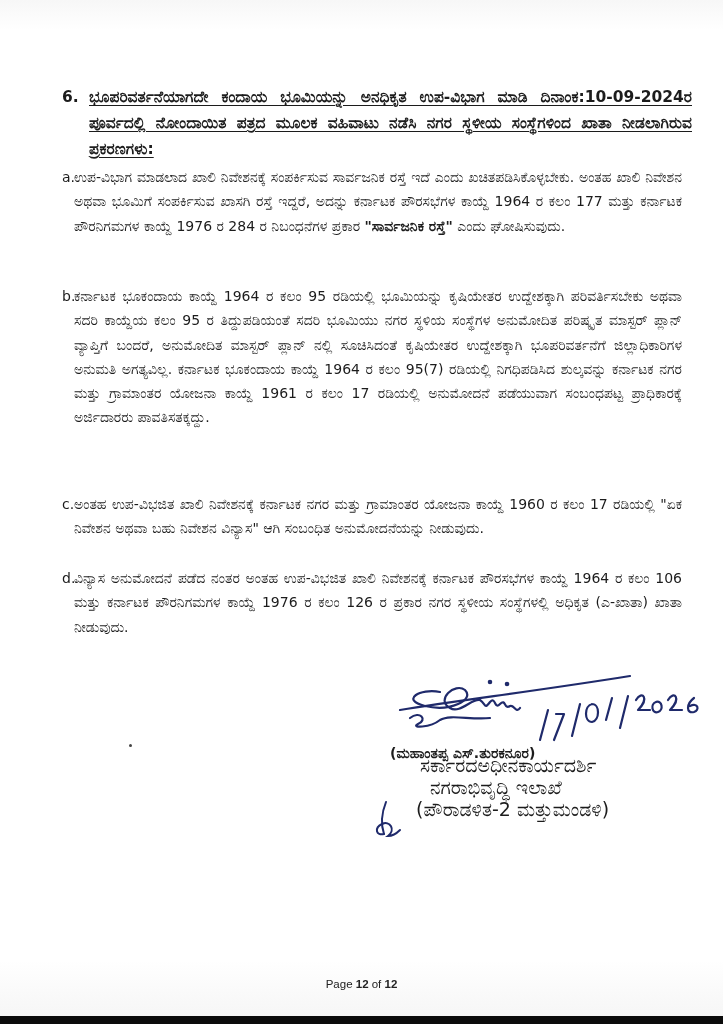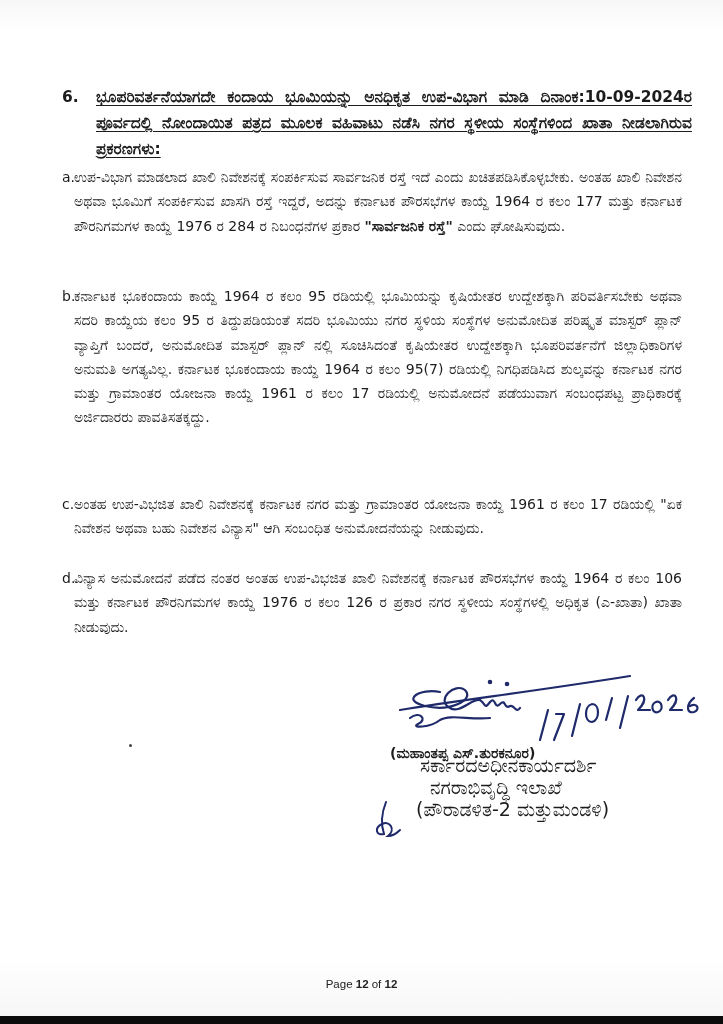--- a/index.html
+++ b/index.html
@@ -16,21 +16,21 @@
   }
   .bottom-band {
     position: absolute; left: 0; top: 1016px; width: 723px; height: 8px; background: #0b0b0b;
   }
   .heading {
     position: absolute; left: 62px; top: 84px; width: 630px;
     font-weight: bold; font-size: 15.5px; line-height: 26px;
   }
   .heading .num { position: absolute; left: 0; top: 0; }
   .heading .text {
-    margin-left: 34px; text-decoration: underline; text-decoration-thickness: 1px;
+    margin-left: 27px; text-decoration: underline; text-decoration-thickness: 1px;
     text-underline-offset: 3px; text-align: justify; display: block;
   }
   .item { position: absolute; left: 62px; width: 620px; font-size: 14px; line-height: 24.3px; }
   .item .label { position: absolute; left: 0; top: 0; }
   .item .body { margin-left: 12px; text-align: justify; display: block; }
   .item .body b { font-weight: bold; }
   .item-a { top: 165px; }
   .item-b { top: 284px; }
   .item-c { top: 492px; }
   .item-d { top: 566px; }
@@ -66,21 +66,21 @@
     <span class="body"><span>ಉಪ-ವಿಭಾಗ ಮಾಡಲಾದ ಖಾಲಿ ನಿವೇಶನಕ್ಕೆ ಸಂಪರ್ಕಿಸುವ ಸಾರ್ವಜನಿಕ ರಸ್ತೆ ಇದೆ ಎಂದು ಖಚಿತಪಡಿಸಿಕೊಳ್ಳಬೇಕು. ಅಂತಹ ಖಾಲಿ ನಿವೇಶನ ಅಥವಾ ಭೂಮಿಗೆ ಸಂಪರ್ಕಿಸುವ ಖಾಸಗಿ ರಸ್ತೆ ಇದ್ದರೆ, ಅದನ್ನು ಕರ್ನಾಟಕ ಪೌರಸಭೆಗಳ ಕಾಯ್ದೆ 1964 ರ ಕಲಂ 177 ಮತ್ತು ಕರ್ನಾಟಕ ಪೌರನಿಗಮಗಳ ಕಾಯ್ದೆ 1976 ರ 284 ರ ನಿಬಂಧನೆಗಳ ಪ್ರಕಾರ </span><b>"ಸಾರ್ವಜನಿಕ ರಸ್ತೆ"</b><span> ಎಂದು ಘೋಷಿಸುವುದು.</span></span>
   </div>
 
   <div class="item item-b">
     <span class="label">b.</span>
     <span class="body">ಕರ್ನಾಟಕ ಭೂಕಂದಾಯ ಕಾಯ್ದೆ 1964 ರ ಕಲಂ 95 ರಡಿಯಲ್ಲಿ ಭೂಮಿಯನ್ನು ಕೃಷಿಯೇತರ ಉದ್ದೇಶಕ್ಕಾಗಿ ಪರಿವರ್ತಿಸಬೇಕು ಅಥವಾ ಸದರಿ ಕಾಯ್ದೆಯ ಕಲಂ 95 ರ ತಿದ್ದುಪಡಿಯಂತೆ ಸದರಿ ಭೂಮಿಯು ನಗರ ಸ್ಥಳಿಯ ಸಂಸ್ಥೆಗಳ ಅನುಮೋದಿತ ಪರಿಷ್ಕೃತ ಮಾಸ್ಟರ್ ಪ್ಲಾನ್ ವ್ಯಾಪ್ತಿಗೆ ಬಂದರೆ, ಅನುಮೋದಿತ ಮಾಸ್ಟರ್ ಪ್ಲಾನ್ ನಲ್ಲಿ ಸೂಚಿಸಿದಂತೆ ಕೃಷಿಯೇತರ ಉದ್ದೇಶಕ್ಕಾಗಿ ಭೂಪರಿವರ್ತನೆಗೆ ಜಿಲ್ಲಾಧಿಕಾರಿಗಳ ಅನುಮತಿ ಅಗತ್ಯವಿಲ್ಲ. ಕರ್ನಾಟಕ ಭೂಕಂದಾಯ ಕಾಯ್ದೆ 1964 ರ ಕಲಂ 95(7) ರಡಿಯಲ್ಲಿ ನಿಗಧಿಪಡಿಸಿದ ಶುಲ್ಕವನ್ನು ಕರ್ನಾಟಕ ನಗರ ಮತ್ತು ಗ್ರಾಮಾಂತರ ಯೋಜನಾ ಕಾಯ್ದೆ 1961 ರ ಕಲಂ 17 ರಡಿಯಲ್ಲಿ ಅನುಮೋದನೆ ಪಡೆಯುವಾಗ ಸಂಬಂಧಪಟ್ಟ ಪ್ರಾಧಿಕಾರಕ್ಕೆ ಅರ್ಜಿದಾರರು ಪಾವತಿಸತಕ್ಕದ್ದು.</span>
   </div>
 
   <div class="item item-c">
     <span class="label">c.</span>
-    <span class="body">ಅಂತಹ ಉಪ-ವಿಭಜಿತ ಖಾಲಿ ನಿವೇಶನಕ್ಕೆ ಕರ್ನಾಟಕ ನಗರ ಮತ್ತು ಗ್ರಾಮಾಂತರ ಯೋಜನಾ ಕಾಯ್ದೆ 1961 ರ ಕಲಂ 17 ರಡಿಯಲ್ಲಿ "ಏಕ ನಿವೇಶನ ಅಥವಾ ಬಹು ನಿವೇಶನ ವಿನ್ಯಾಸ" ಆಗಿ ಸಂಬಂಧಿತ ಅನುಮೋದನೆಯನ್ನು ನೀಡುವುದು.</span>
+    <span class="body">ಅಂತಹ ಉಪ-ವಿಭಜಿತ ಖಾಲಿ ನಿವೇಶನಕ್ಕೆ ಕರ್ನಾಟಕ ನಗರ ಮತ್ತು ಗ್ರಾಮಾಂತರ ಯೋಜನಾ ಕಾಯ್ದೆ 1960 ರ ಕಲಂ 17 ರಡಿಯಲ್ಲಿ "ಏಕ ನಿವೇಶನ ಅಥವಾ ಬಹು ನಿವೇಶನ ವಿನ್ಯಾಸ" ಆಗಿ ಸಂಬಂಧಿತ ಅನುಮೋದನೆಯನ್ನು ನೀಡುವುದು.</span>
   </div>
 
   <div class="item item-d">
     <span class="label">d.</span>
     <span class="body">ವಿನ್ಯಾಸ ಅನುಮೋದನೆ ಪಡೆದ ನಂತರ ಅಂತಹ ಉಪ-ವಿಭಜಿತ ಖಾಲಿ ನಿವೇಶನಕ್ಕೆ ಕರ್ನಾಟಕ ಪೌರಸಭೆಗಳ ಕಾಯ್ದೆ 1964 ರ ಕಲಂ 106 ಮತ್ತು ಕರ್ನಾಟಕ ಪೌರನಿಗಮಗಳ ಕಾಯ್ದೆ 1976 ರ ಕಲಂ 126 ರ ಪ್ರಕಾರ ನಗರ ಸ್ಥಳೀಯ ಸಂಸ್ಥೆಗಳಲ್ಲಿ ಅಧಿಕೃತ (ಎ-ಖಾತಾ) ಖಾತಾ ನೀಡುವುದು.</span>
   </div>
 
   <div class="dot"></div>
 
   <div class="signature-block">

